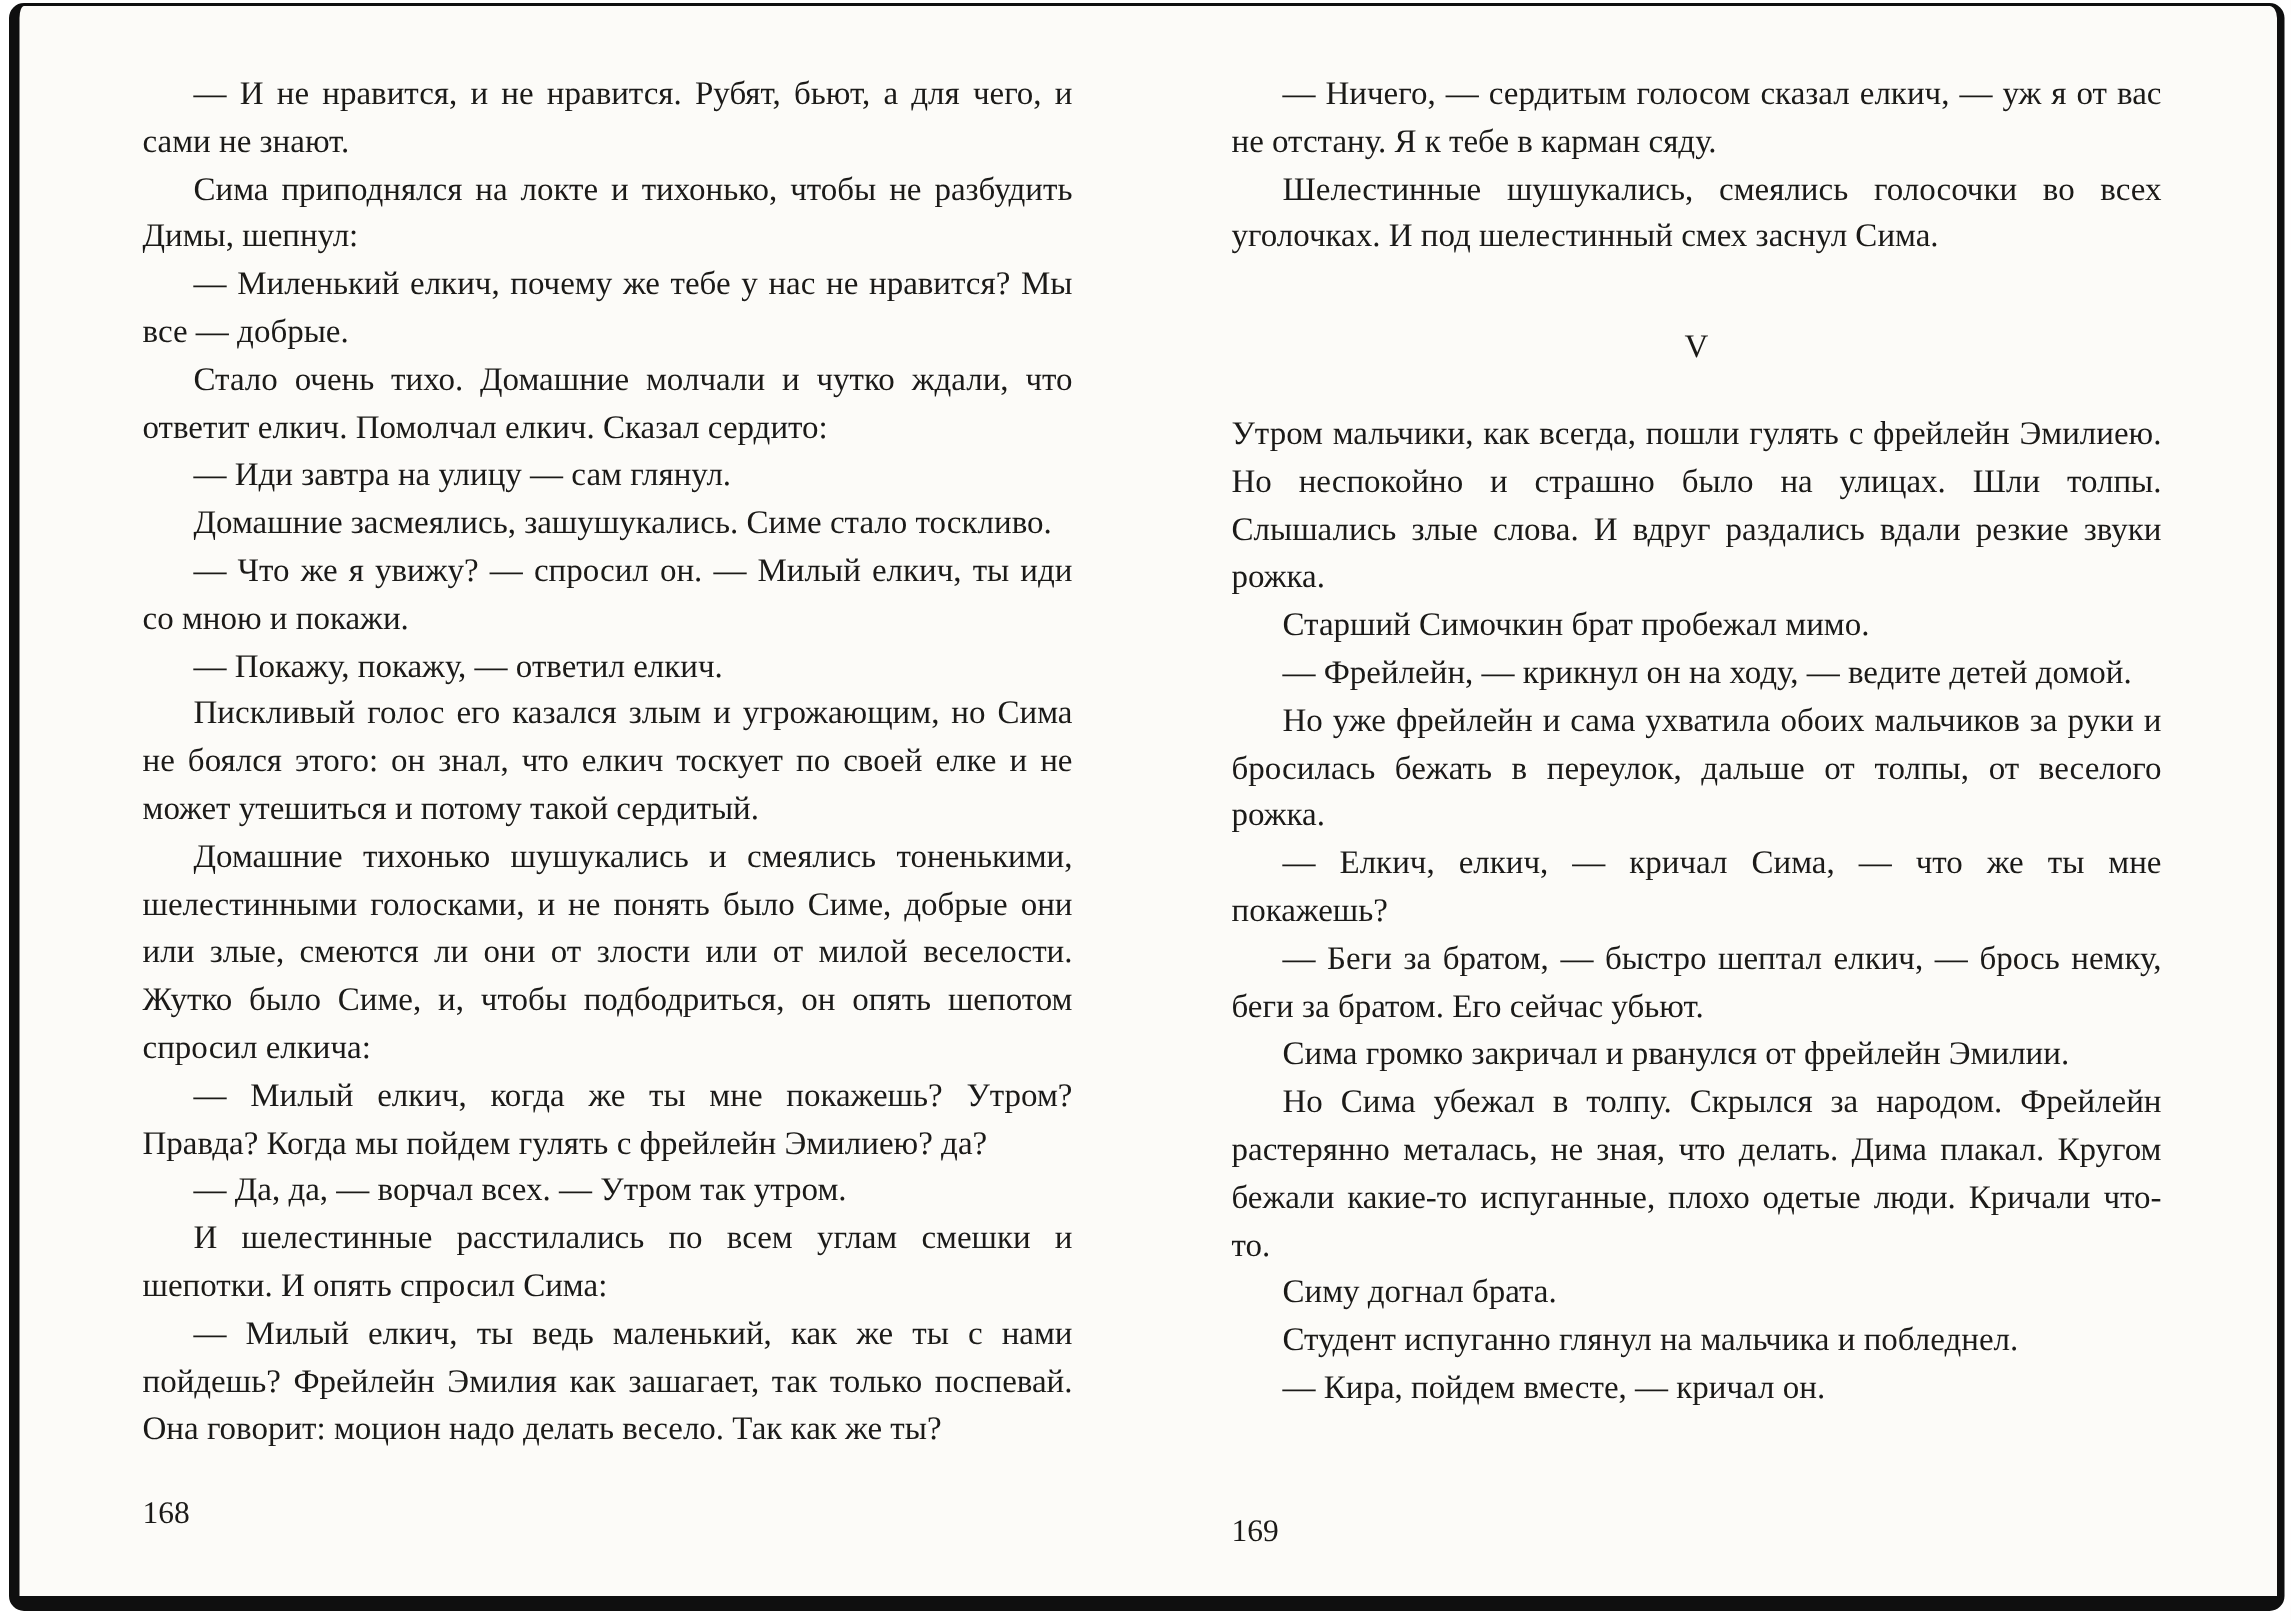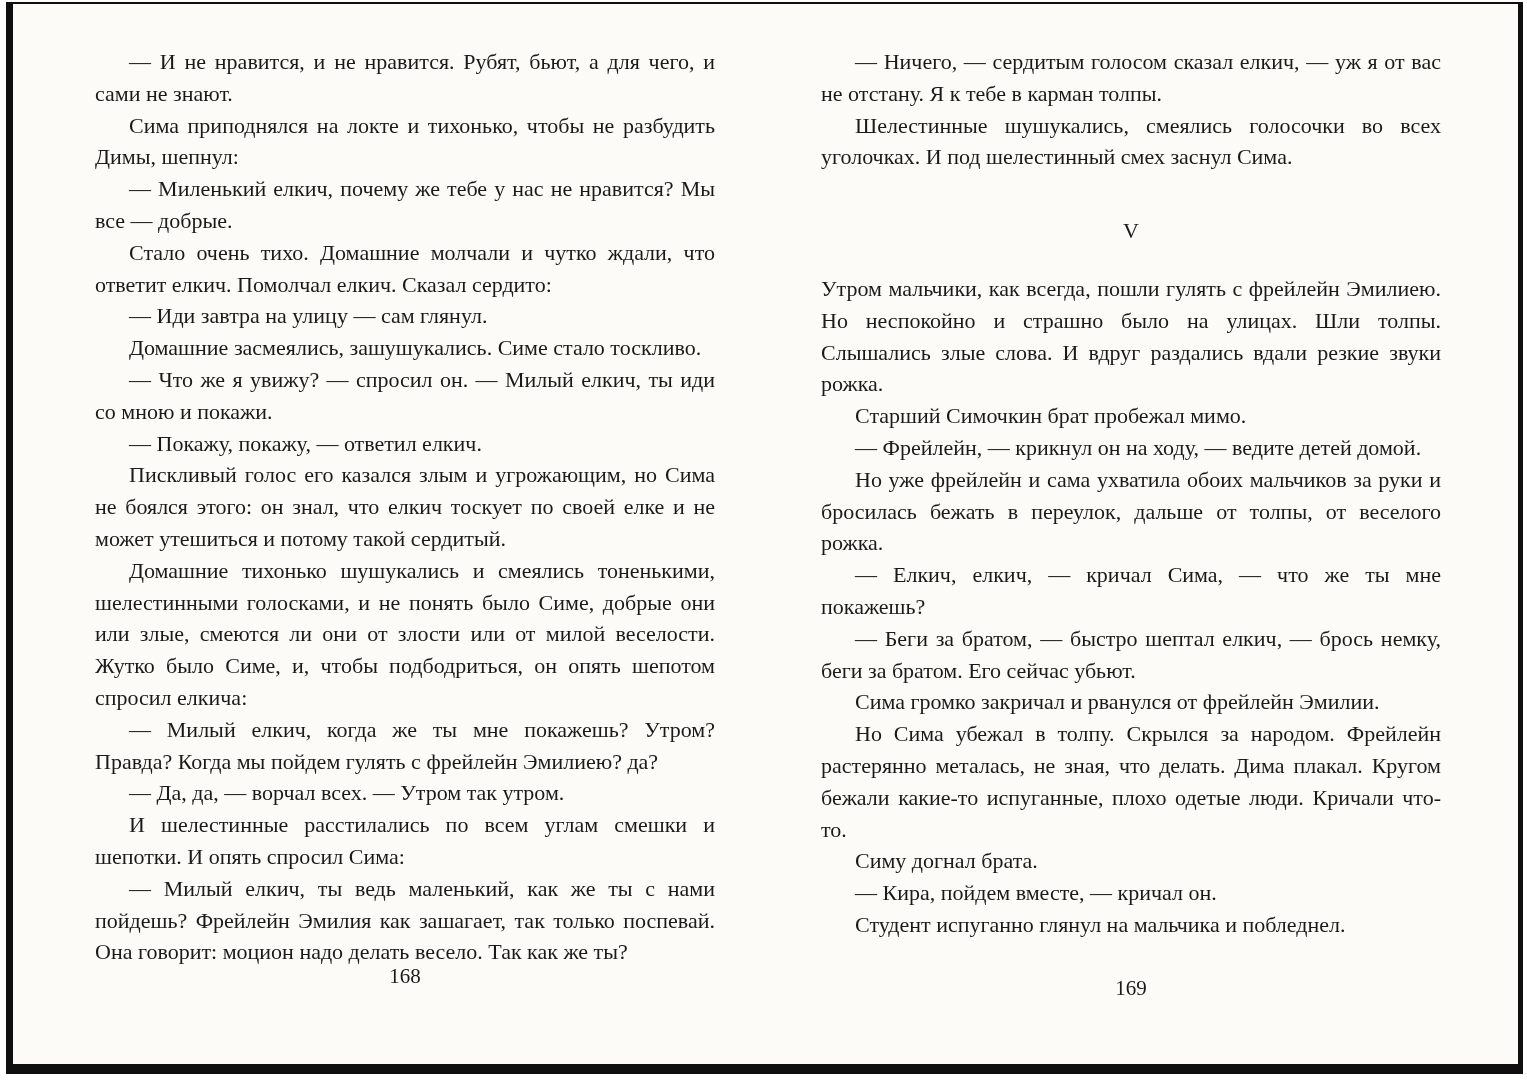--- a/index.html
+++ b/index.html
@@ -1,15 +1,15 @@
 <!DOCTYPE html>
 <html lang="ru"><head>
 <meta charset="utf-8">
 <style>
-  * { margin:0; padding:0; box-sizing:border-box; }
+  * { margin:0; padding:0; box-sizing:border-box;border-radius:10px; }
   html, body {
     width:1527px; height:1080px;
     background:#ffffff;
     overflow:hidden;
     font-family:"Liberation Serif","DejaVu Serif",serif;
   }
   .scan-frame{
     position:absolute;
     left:6px; top:2px; right:4px; bottom:6px;
     background:#fcfbf8;
@@ -31,23 +31,22 @@
   .text-right { left:808px; }
   .page-text p.para{ text-indent:34px; }
   .page-text p.para-noindent{ text-indent:0; }
   .page-text p.chapter-heading{
     text-align:center;
     text-indent:0;
     margin:42px 0 26px 0;
   }
   .page-number{
     position:absolute;
-    top:960px;
+    top:992px;
     width:620px;
-    text-align:center;
     font-size:21px;
     color:#1b1a18;
   }
   .num-left  { left:82px; }
   .num-right { left:808px;margin-top:12px; }
 </style>
 </head>
 <body>
 
 <div class="scan-frame">
@@ -65,31 +64,31 @@
       <p class="para">Домашние тихонько шушукались и смеялись тоненькими, шелестинными голосками, и не понять было Симе, добрые они или злые, смеются ли они от злости или от милой веселости. Жутко было Симе, и, чтобы подбодриться, он опять шепотом спросил елкича:</p>
       <p class="para">— Милый елкич, когда же ты мне покажешь? Утром? Правда? Когда мы пойдем гулять с фрейлейн Эмилиею? да?</p>
       <p class="para">— Да, да, — ворчал всех. — Утром так утром.</p>
       <p class="para">И шелестинные расстилались по всем углам смешки и шепотки. И опять спросил Сима:</p>
       <p class="para">— Милый елкич, ты ведь маленький, как же ты с нами пойдешь? Фрейлейн Эмилия как зашагает, так только поспевай. Она говорит: моцион надо делать весело. Так как же ты?</p>
     </div>
 
   <div class="page-number num-left">168</div>
 
   <div class="page-text text-right">
-      <p class="para">— Ничего, — сердитым голосом сказал елкич, — уж я от вас не отстану. Я к тебе в карман толпы.</p>
+      <p class="para">— Ничего, — сердитым голосом сказал елкич, — уж я от вас не отстану. Я к тебе в карман сяду.</p>
       <p class="para">Шелестинные шушукались, смеялись голосочки во всех уголочках. И под шелестинный смех заснул Сима.</p>
       <p class="chapter-heading">V</p>
       <p class="para-noindent">Утром мальчики, как всегда, пошли гулять с фрейлейн Эмилиею. Но неспокойно и страшно было на улицах. Шли толпы. Слышались злые слова. И вдруг раздались вдали резкие звуки рожка.</p>
       <p class="para">Старший Симочкин брат пробежал мимо.</p>
       <p class="para">— Фрейлейн, — крикнул он на ходу, — ведите детей домой.</p>
       <p class="para">Но уже фрейлейн и сама ухватила обоих мальчиков за руки и бросилась бежать в переулок, дальше от толпы, от веселого рожка.</p>
       <p class="para">— Елкич, елкич, — кричал Сима, — что же ты мне покажешь?</p>
       <p class="para">— Беги за братом, — быстро шептал елкич, — брось немку, беги за братом. Его сейчас убьют.</p>
       <p class="para">Сима громко закричал и рванулся от фрейлейн Эмилии.</p>
       <p class="para">Но Сима убежал в толпу. Скрылся за народом. Фрейлейн растерянно металась, не зная, что делать. Дима плакал. Кругом бежали какие-то испуганные, плохо одетые люди. Кричали что-то.</p>
       <p class="para">Симу догнал брата.</p>
+      <p class="para">Студент испуганно глянул на мальчика и побледнел.</p>
       <p class="para">— Кира, пойдем вместе, — кричал он.</p>
-      <p class="para">Студент испуганно глянул на мальчика и побледнел.</p>
     </div>
 
   <div class="page-number num-right">169</div>
 
 </div>
 
 </body></html>

